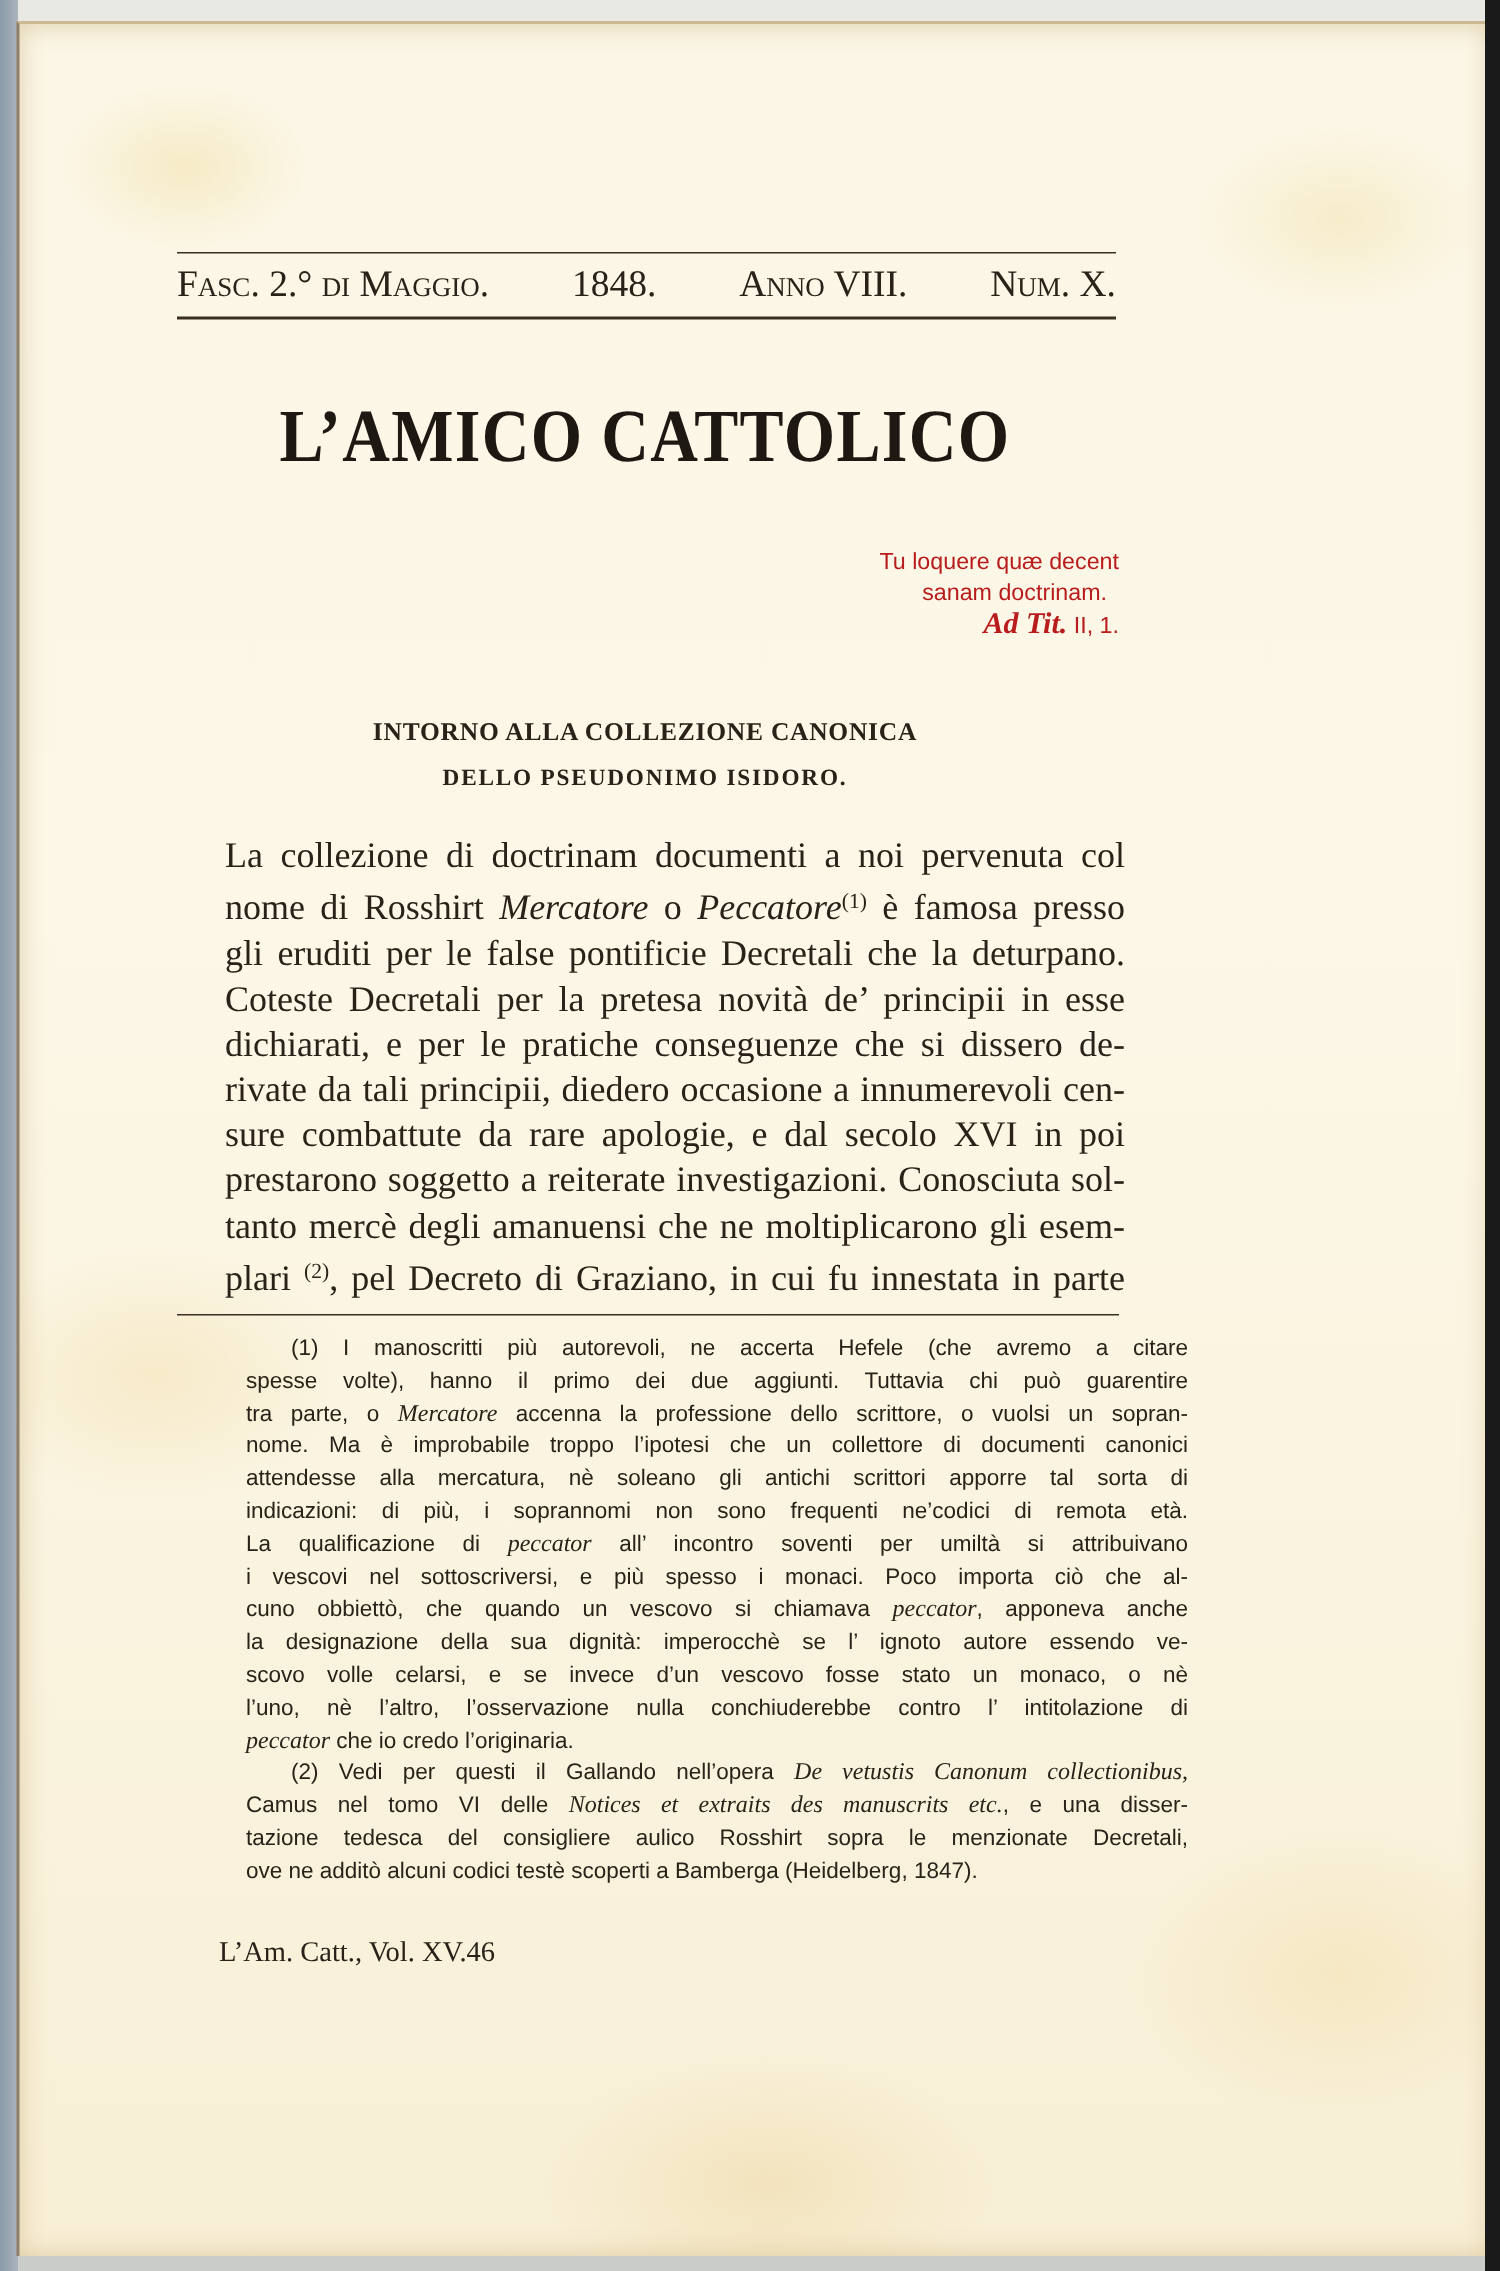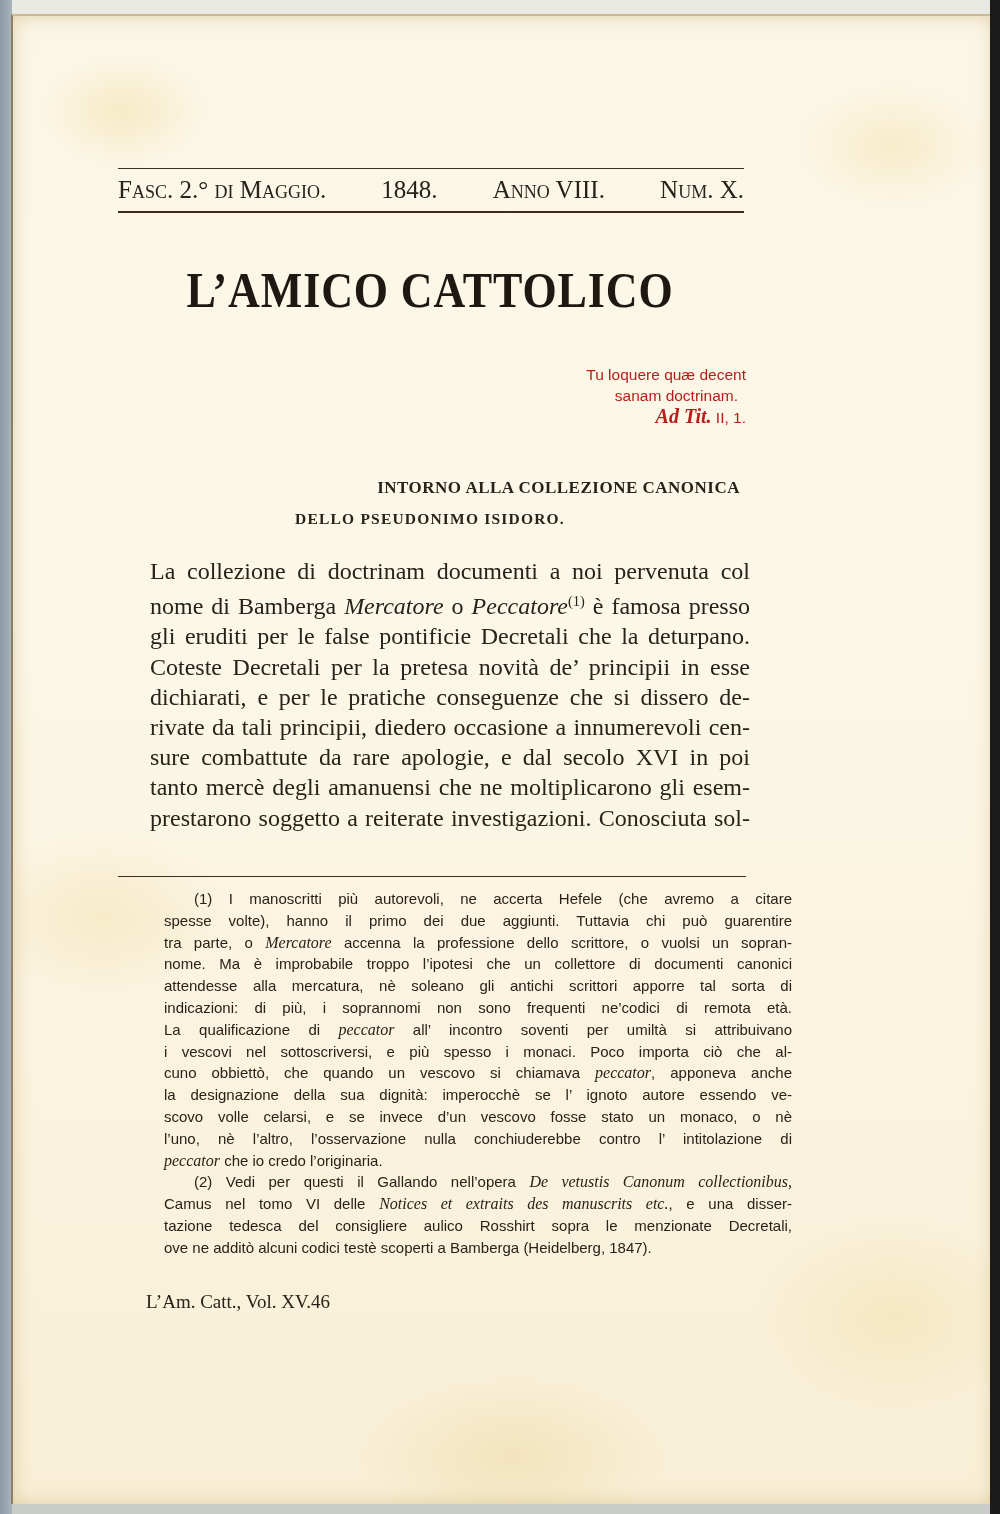--- a/index.html
+++ b/index.html
@@ -55,21 +55,21 @@
 
     .epigraph {
       position: absolute; left: 520px; top: 364px; width: 226px; text-align: right;
       font-family: "Liberation Sans", "DejaVu Sans", sans-serif;
       font-size: 15.5px; line-height: 21px; color: #b91c1c;
     }
     .epigraph .l2 { padding-right: 8px; }
     .epigraph i { font-family: "Liberation Serif", serif; font-size: 20px; font-weight: bold; }
 
     .art-title {
-      position: absolute; left: 120px; top: 478px; width: 620px; text-align: right;
+      position: absolute; left: 120px; top: 478px; width: 620px; text-align: center;
       font-size: 17px; font-weight: bold; line-height: 20px; color: #2a2218;
       letter-spacing: 0.5px;
     }
     .art-sub {
       position: absolute; left: 120px; top: 510px; width: 620px; text-align: center;
       font-size: 15.5px; font-weight: bold; letter-spacing: 1.2px; color: #2a2218;
     }
 
     .body-text {
       position: absolute; left: 150px; top: 556px; width: 600px;
@@ -124,28 +124,29 @@
     <i>Ad Tit.</i>
     <span>II, 1.</span>
   </div>
 </div>
 
 <div class="art-title">INTORNO ALLA COLLEZIONE CANONICA</div>
 <div class="art-sub">DELLO PSEUDONIMO ISIDORO.</div>
 
 <div class="body-text" id="body-text">
     <span class="body-line"><span>La collezione di doctrinam documenti a noi pervenuta col</span></span>
-    <span class="body-line"><span>nome di Bamberga </span><i>Mercatore</i><span> o </span><i>Peccatore</i><sup>(1)</sup><span> è famosa presso</span></span>
+    <span class="body-line"><span>nome di Rosshirt </span><i>Mercatore</i><span> o </span><i>Peccatore</i><sup>(1)</sup><span> è famosa presso</span></span>
     <span class="body-line"><span>gli eruditi per le false pontificie Decretali che la deturpano.</span></span>
     <span class="body-line"><span>Coteste Decretali per la pretesa novità de’ principii in esse</span></span>
     <span class="body-line"><span>dichiarati, e per le pratiche conseguenze che si dissero de-</span></span>
     <span class="body-line"><span>rivate da tali principii, diedero occasione a innumerevoli cen-</span></span>
     <span class="body-line"><span>sure combattute da rare apologie, e dal secolo XVI in poi</span></span>
+    <span class="body-line"><span>prestarono soggetto a reiterate investigazioni. Conosciuta sol-</span></span>
     <span class="body-line"><span>tanto mercè degli amanuensi che ne moltiplicarono gli esem-</span></span>
-    <span class="body-line"><span>prestarono soggetto a reiterate investigazioni. Conosciuta sol-</span></span>
+    <span class="body-line"><span>plari </span><sup>(2)</sup><span>, pel Decreto di Graziano, in cui fu innestata in parte</span></span>
   </div>
 
 <div class="fn-rule"></div>
 <div class="footnotes" id="footnotes">
     <span class="fn-line indent"><span>(1) I manoscritti più autorevoli, ne accerta Hefele (che avremo a citare</span></span>
     <span class="fn-line"><span>spesse volte), hanno il primo dei due aggiunti. Tuttavia chi può guarentire</span></span>
     <span class="fn-line"><span>tra parte, o </span><i>Mercatore</i><span> accenna la professione dello scrittore, o vuolsi un sopran-</span></span>
     <span class="fn-line"><span>nome. Ma è improbabile troppo l’ipotesi che un collettore di documenti canonici</span></span>
     <span class="fn-line"><span>attendesse alla mercatura, nè soleano gli antichi scrittori apporre tal sorta di</span></span>
     <span class="fn-line"><span>indicazioni: di più, i soprannomi non sono frequenti ne’codici di remota età.</span></span>

